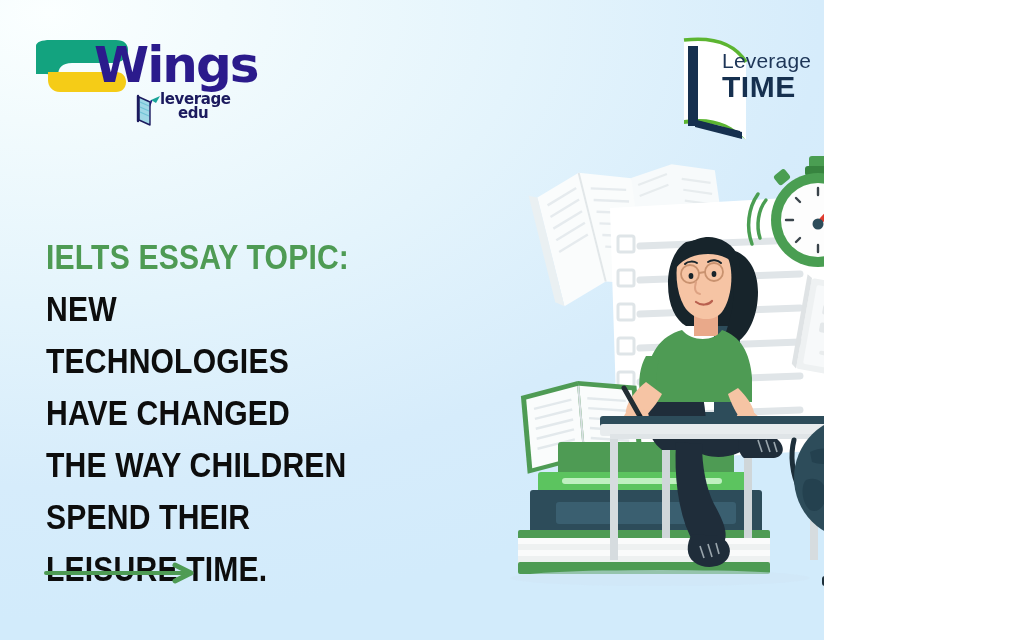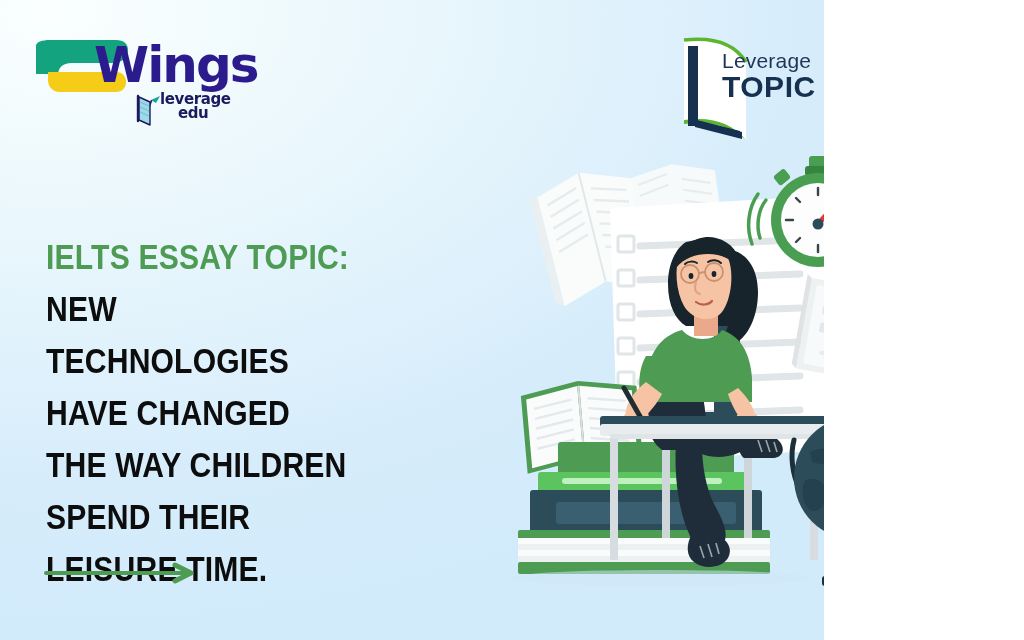--- a/index.html
+++ b/index.html
@@ -97,21 +97,21 @@
       <path d="M22 12 C56 8 74 18 84 34 C74 22 54 16 22 20 Z" fill="#5cb531"></path>
       <path d="M22 12 L22 96 C54 92 72 100 84 112 L84 34 C74 18 56 8 22 12 Z" fill="#ffffff"></path>
       <path d="M22 12 C56 8 74 18 84 34" fill="none" stroke="#5cb531" stroke-width="3.5"></path>
       <path d="M22 96 C54 92 72 102 84 112 C70 96 52 88 22 92 Z" fill="#5cb531"></path>
       <path d="M28 20 L28 96 L78 110 L78 103 L35 92 L35 24 Z" fill="#16304f"></path>
       <rect x="26" y="18" width="10" height="80" fill="#16304f"></rect>
       <path d="M33 92 L80 104 L80 111 L33 99 Z" fill="#16304f"></path>
     </svg>
     <div class="ielts-text">
       <div class="ielts-lev">Leverage</div>
-      <div class="ielts-main">TOPIC</div>
+      <div class="ielts-main">TIME</div>
     </div>
   </div>
 
   <h1 class="headline"><span class="lead">IELTS ESSAY TOPIC:</span> <span>NEW TECHNOLOGIES HAVE CHANGED THE WAY CHILDREN SPEND THEIR LEISURE TIME.</span></h1>
 
   <svg class="arrow" width="160" height="26" viewBox="0 0 160 26">
     <line x1="2" y1="13" x2="140" y2="13" stroke="#4e9b54" stroke-width="4" stroke-linecap="round"></line>
     <path d="M131 5 L147 13 L131 21" fill="none" stroke="#4e9b54" stroke-width="5" stroke-linecap="round" stroke-linejoin="round"></path>
   </svg>
 

